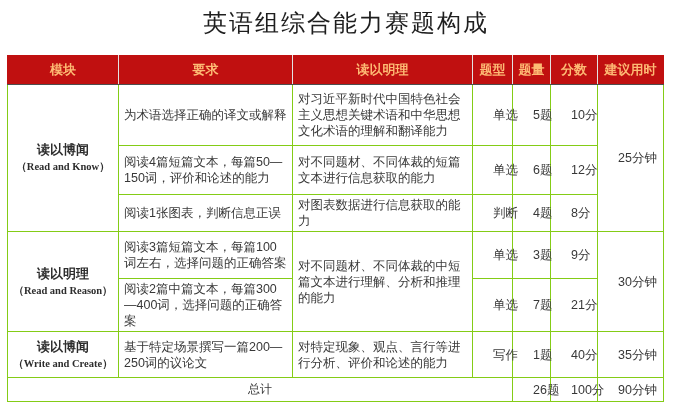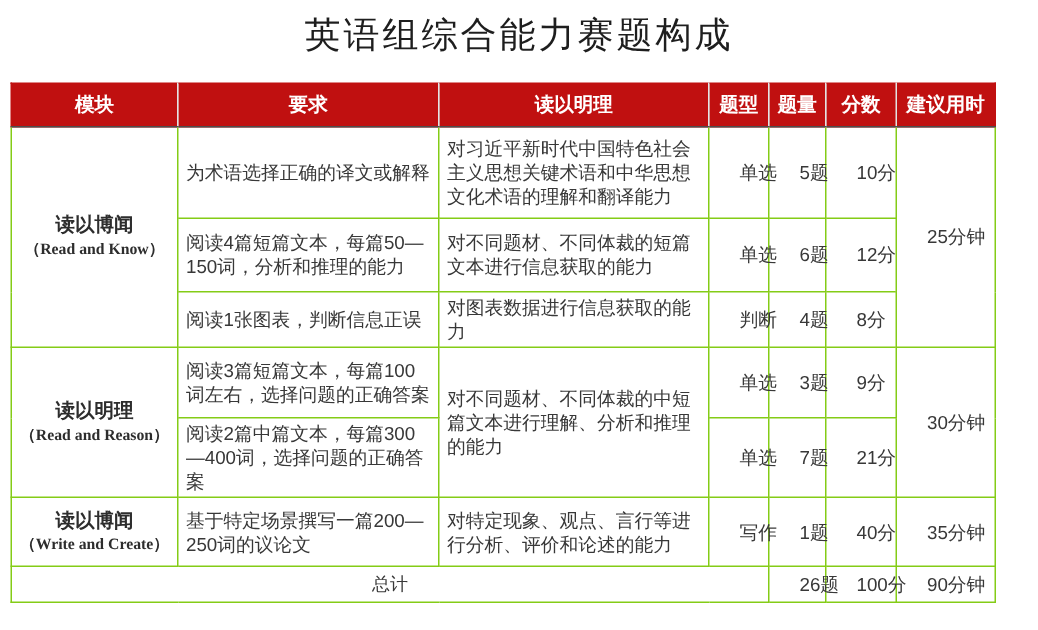--- a/index.html
+++ b/index.html
@@ -13,21 +13,21 @@
     text-align:center;
     font-family:Liberation Mono, monospace;
     font-size:24px; font-weight:400; letter-spacing:2px; color:#1e1e1e;
   }
   table.exam {
     position:absolute; left:7px; top:55px; width:656px;
     border-collapse:collapse; table-layout:fixed;
     background:#ffffff;
   }
   th {
-    background:#C01010; color:#ffffff;
+    background:#C01010; color:#fdba74;
     font-size:13px; font-weight:700; padding:0;
     border:1px solid #e3e3e3;
     border-top-color:#C01010;
     border-bottom:1px solid #4d4d4d;
     text-align:center; vertical-align:middle;
   }
   th:first-child { border-left-color:#C01010; }
   th:last-child  { border-right-color:#C01010;text-align:center; }
   td {
     border:1px solid #84cc16;
@@ -78,21 +78,21 @@
         <div class="men">（Read and Know）</div>
       </td>
       <td>为术语选择正确的译文或解释</td>
       <td>对习近平新时代中国特色社会主义思想关键术语和中华思想文化术语的理解和翻译能力</td>
       <td class="ctr">单选</td>
       <td class="ctr">5题</td>
       <td class="ctr">10分</td>
       <td class="ctr" rowspan="3">25分钟</td>
     </tr>
     <tr style="height:49px">
-      <td>阅读4篇短篇文本，每篇50—150词，分析和推理的能力</td>
+      <td>阅读4篇短篇文本，每篇50—150词，评价和论述的能力</td>
       <td>对不同题材、不同体裁的短篇文本进行信息获取的能力</td>
       <td class="ctr">单选</td>
       <td class="ctr">6题</td>
       <td class="ctr">12分</td>
     </tr>
     <tr style="height:37px">
       <td>阅读1张图表，判断信息正误</td>
       <td>对图表数据进行信息获取的能力</td>
       <td class="ctr">判断</td>
       <td class="ctr">4题</td>

